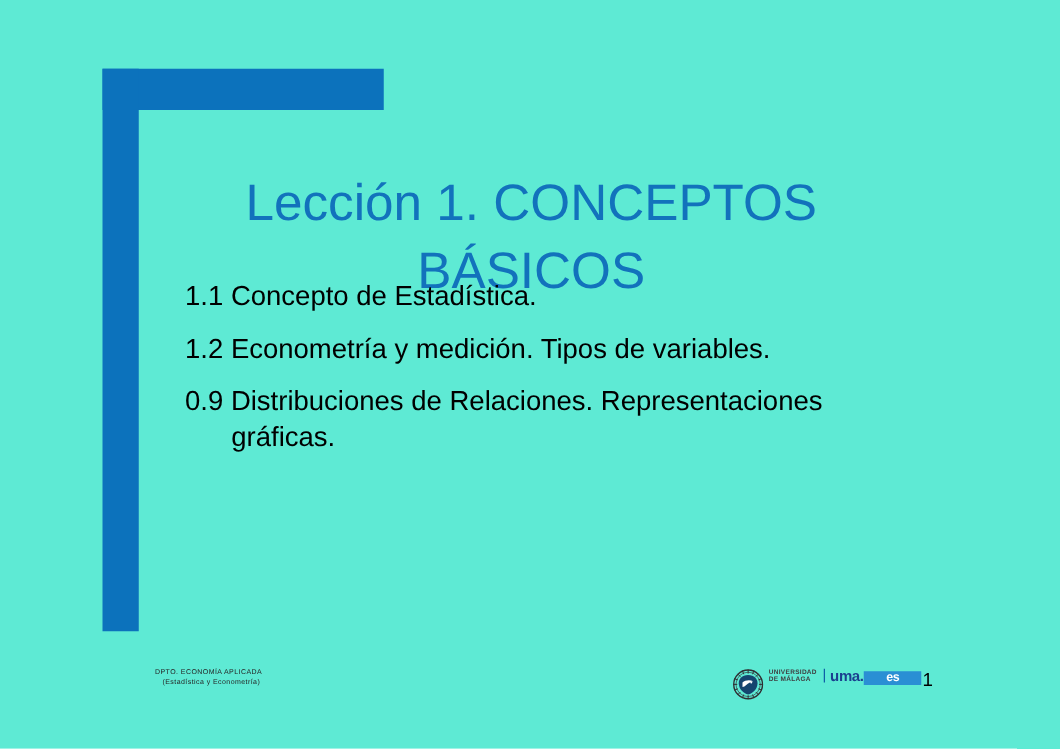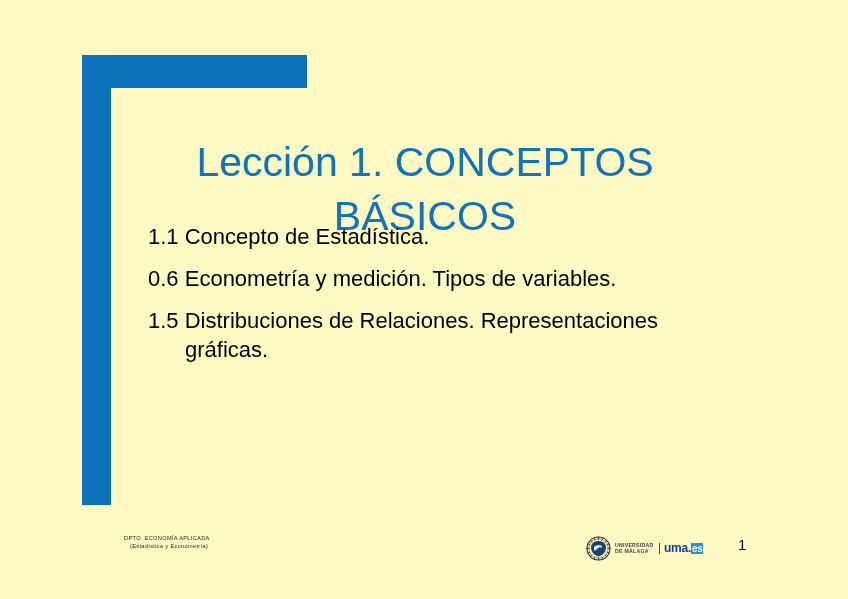--- a/index.html
+++ b/index.html
@@ -9,21 +9,21 @@
     background: #ffffff;
   }
   body {
     font-family: "Liberation Sans", sans-serif;
     -webkit-font-smoothing: antialiased;
   }
   .slide {
     position: relative;
     width: 848px;
     height: 599px;
-    background: #fef9c3;
+    background: #5eead4;
     overflow: hidden;
   }
 
   
   .bracket-h {
     position: absolute;
     left: 82px;
     top: 55px;
     width: 225px;
     height: 33px;
@@ -85,21 +85,21 @@
   }
   .footer-dept .l1 { display: block; }
   .footer-dept .l2 { display: block; padding-left: 6px; }
 
   
   .logo-block {
     position: absolute;
     left: 586px;
     top: 535px;
     display: flex;
-    align-items: center;
+    align-items: flex-start;
     height: 26px;
   }
   .crest {
     width: 25px;
     height: 25px;
     flex: 0 0 auto;
   }
   .uni-name {
     margin-left: 4px;
     color: #3f3f41;
@@ -130,21 +130,21 @@
   .uma-mark .dot {
     color: #1b3f8f;
     font-size: 12px;
     line-height: 12px;
   }
   .uma-mark .es {
     color: #ffffff;
     background: #2a8fd4;
     font-size: 10px;
     line-height: 11px;
-    padding: 0 1px;
+    padding: 0 18px;
   }
 
   .page-num {
     position: absolute;
     left: 738px;
     top: 536px;
     color: #000000;
     font-size: 15px;
     line-height: 18px;
   }
@@ -157,22 +157,22 @@
   <div class="bracket-h"></div>
   <div class="bracket-v"></div>
 
   <h1 class="title">
     <span class="t-line1">Lección 1. CONCEPTOS</span>
     <span class="t-line2">BÁSICOS</span>
   </h1>
 
   <div class="body-list">
     <p class="body-item"><span class="num">1.1</span> <span>Concepto de Estadística.</span></p>
-    <p class="body-item"><span class="num">0.6</span> <span>Econometría y medición. Tipos de variables.</span></p>
-    <p class="body-item"><span class="num">1.5</span> <span>Distribuciones de Relaciones. Representaciones gráficas.</span></p>
+    <p class="body-item"><span class="num">1.2</span> <span>Econometría y medición. Tipos de variables.</span></p>
+    <p class="body-item"><span class="num">0.9</span> <span>Distribuciones de Relaciones. Representaciones gráficas.</span></p>
   </div>
 
   <div class="footer-dept">
     <span class="l1">DPTO. ECONOMÍA APLICADA</span>
     <span class="l2">(Estadística y Econometría)</span>
   </div>
 
   <div class="logo-block">
     <span class="crest">
       <svg viewBox="0 0 50 50" width="25" height="25" aria-hidden="true">

